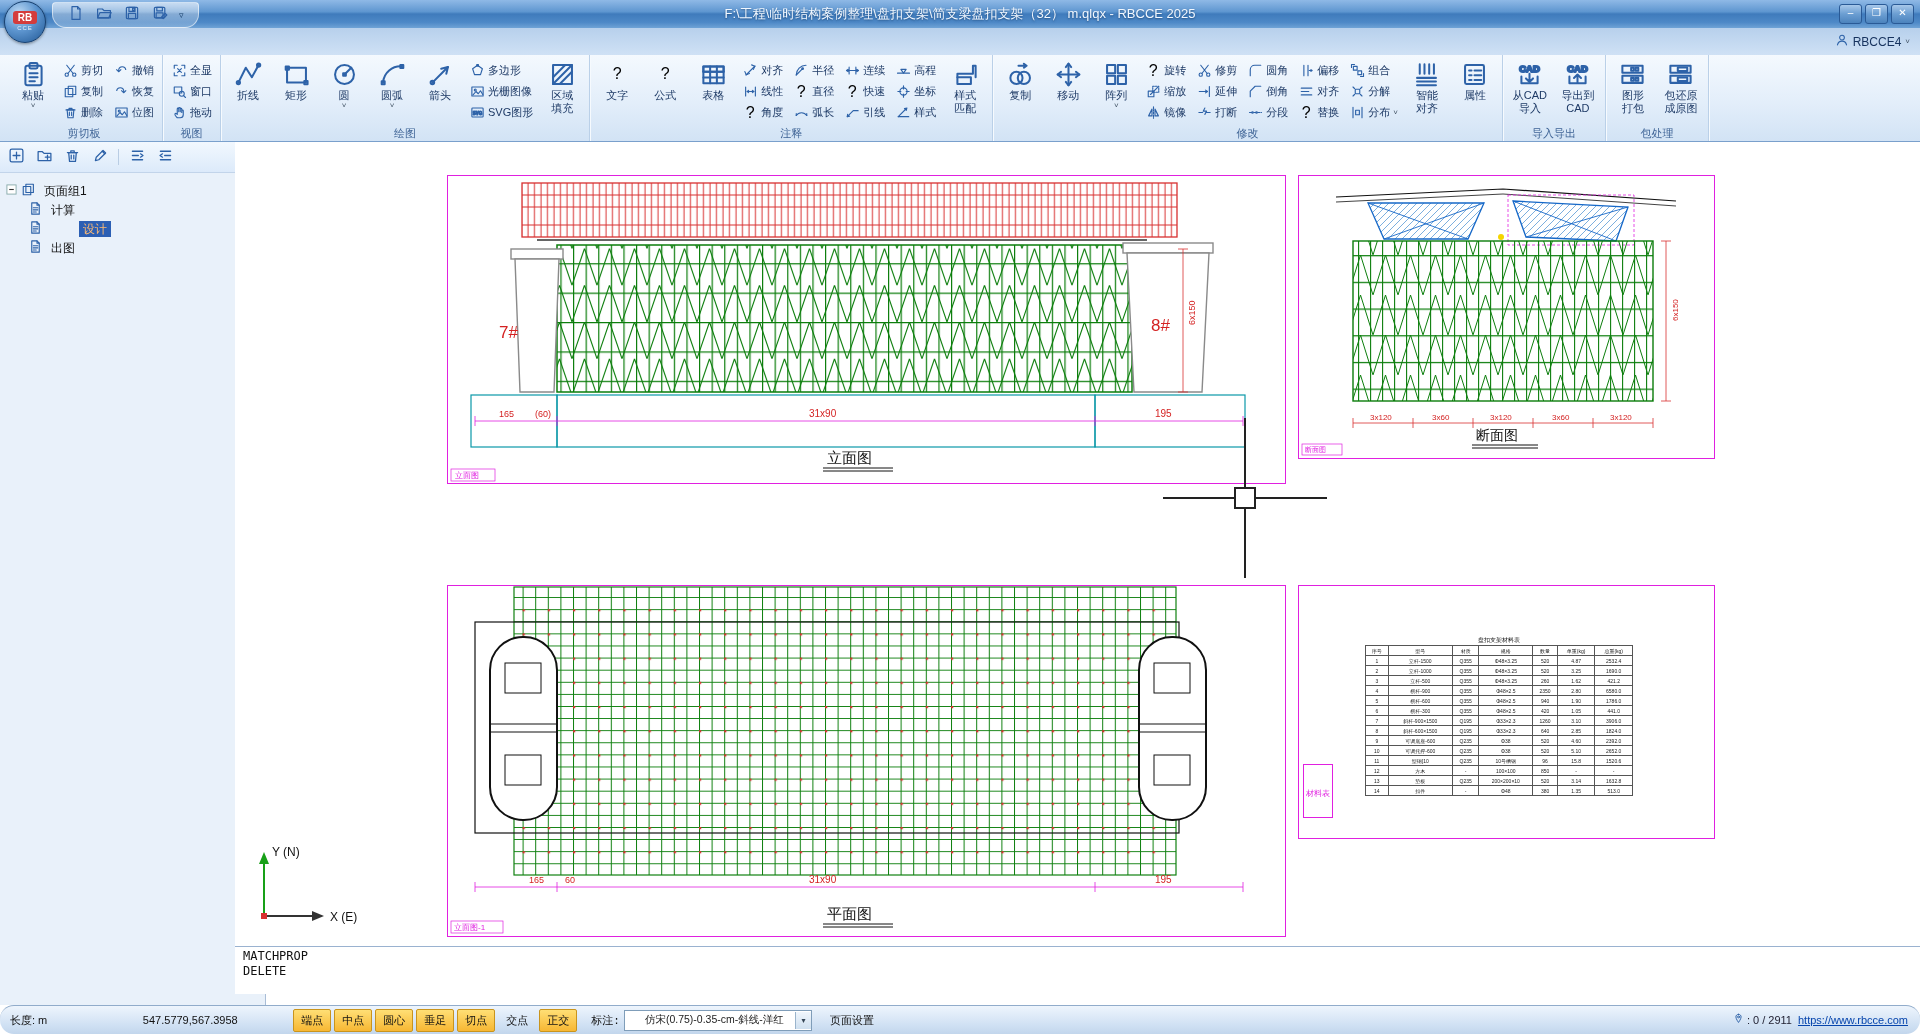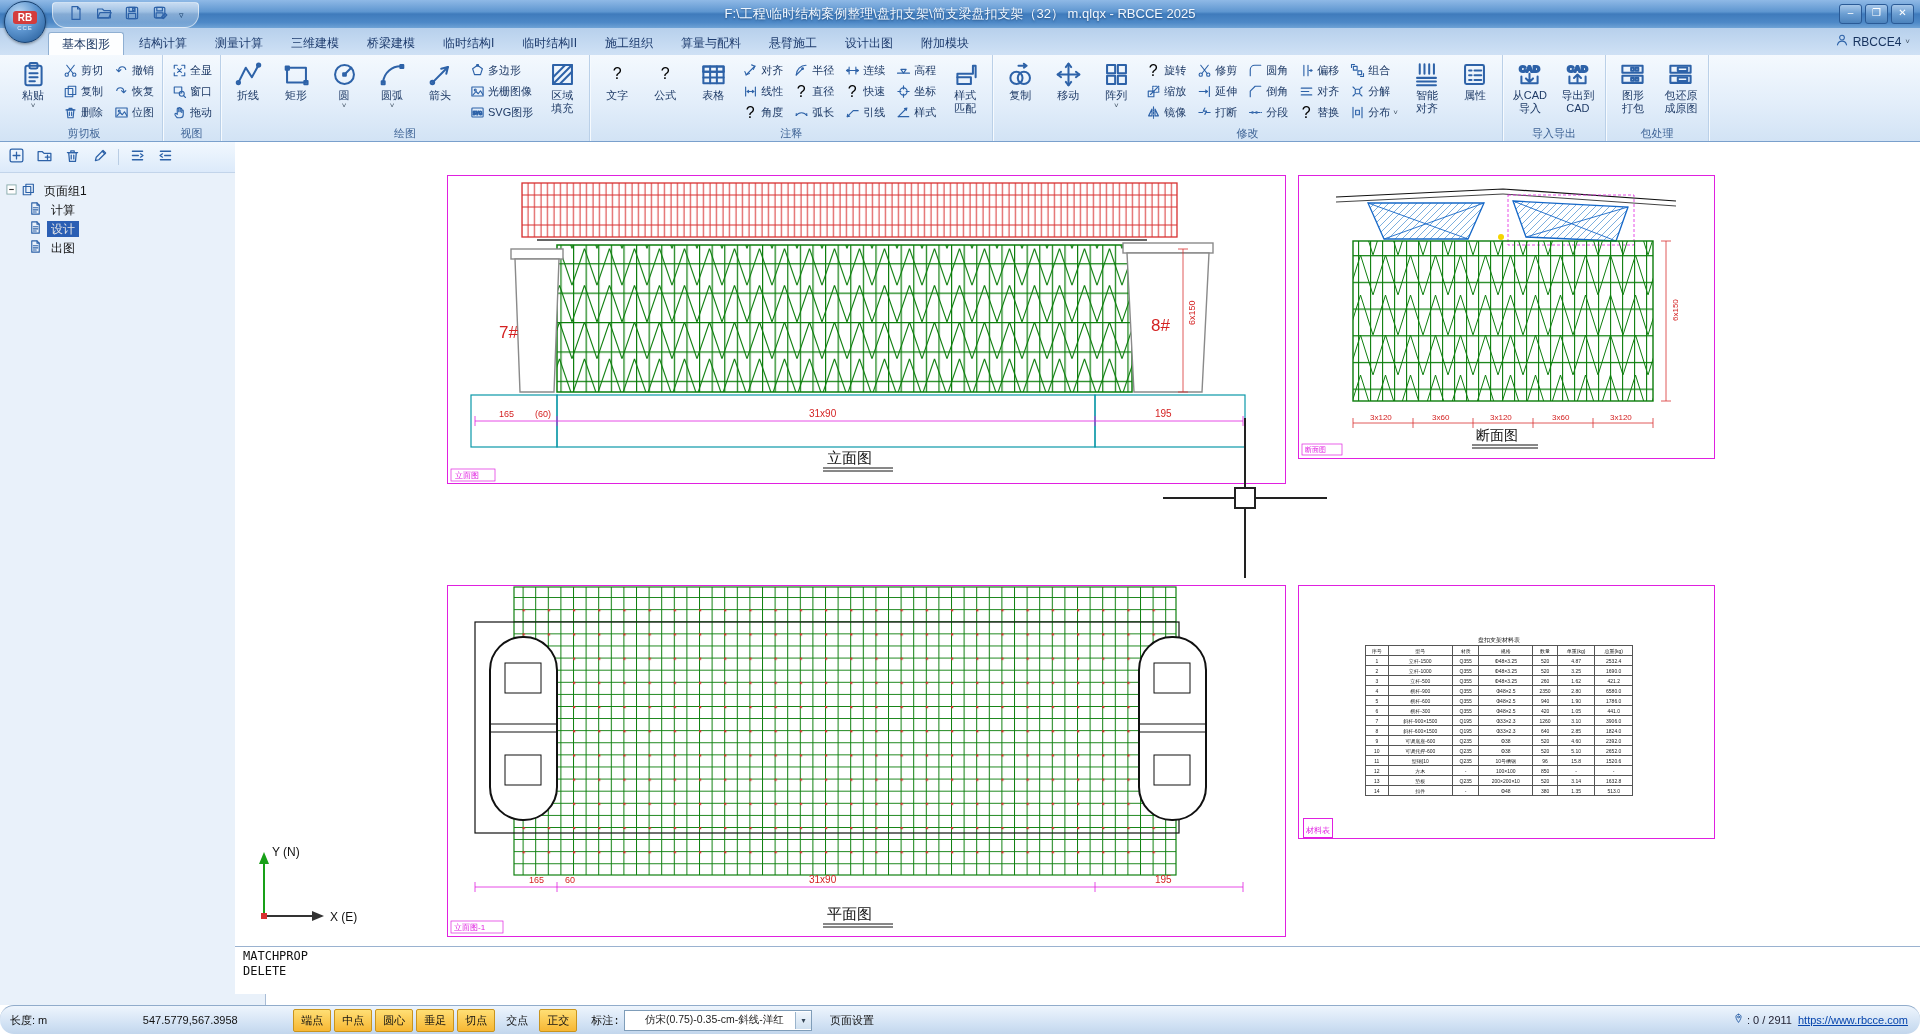--- a/index.html
+++ b/index.html
@@ -56,21 +56,21 @@
   #panel{position:absolute;left:0;top:142px;width:266px;height:863px;background:#e9f1fa;border-right:1px solid #a9bdd6;box-sizing:border-box;}
   #ptoolbar{height:26px;display:flex;align-items:center;gap:8px;padding:2px 6px;background:linear-gradient(180deg,#f2f8fe,#dcé);background:linear-gradient(180deg,#f2f8fe,#dceafa);border-bottom:1px solid #c2d4ea;}
   .ptb{width:20px;height:20px;display:inline-flex;align-items:center;justify-content:center;cursor:pointer;border-radius:2px;}
   .ptb svg{width:17px;height:17px;}
   .psep{width:1px;height:16px;background:#b9cde4;}
   #ptree{padding:8px 0 0 6px;font-size:12px;color:#111;}
   .trow{display:flex;align-items:center;gap:4px;height:19px;cursor:pointer;}
   .trow .tic svg{width:15px;height:15px;}
   .trow .exp svg{width:11px;height:11px;}
   .tlabel{padding:0 4px;line-height:16px;}
-  .trow.sel .tlabel{background:#2b5fb4;color:#e5e5e5;}
+  .trow.sel .tlabel{background:#2b5fb4;color:#fdba74;margin-left:32px;}
   
   #canvas{position:absolute;left:235px;top:142px;width:1685px;height:804px;background:#ffffff;overflow:hidden;}
   .vp{position:absolute;}
   .xh{position:absolute;background:#222;}
   #pickbox{position:absolute;width:18px;height:18px;border:2px solid #222;background:transparent;}
   
   #cmd{position:absolute;left:235px;top:946px;width:1685px;height:48px;background:#fff;border-top:1px solid #9ab2d0;
     font-family:"DejaVu Sans Mono","Liberation Mono",monospace;font-size:12px;color:#111;box-sizing:border-box;}
   #cmdhist{padding:2px 8px;height:38px;}
   #cmdhist div{line-height:15px;}
@@ -148,34 +148,20 @@
       <div class="wbtn">❐</div>
       <div class="wbtn">✕</div>
     </div>
   </div>
   <div id="logo">
     <span class="rb">RB</span>
     <span class="cce">CCE</span>
   </div>
 
   <div id="tabrow">
-    <div id="tabs">
-        <div class="tab active">基本图形</div>
-        <div class="tab">结构计算</div>
-        <div class="tab">测量计算</div>
-        <div class="tab">三维建模</div>
-        <div class="tab">桥梁建模</div>
-        <div class="tab">临时结构I</div>
-        <div class="tab">临时结构II</div>
-        <div class="tab">施工组织</div>
-        <div class="tab">算量与配料</div>
-        <div class="tab">悬臂施工</div>
-        <div class="tab">设计出图</div>
-        <div class="tab">附加模块</div>
-      </div>
     <div id="account">
       <span class="ric" id="userIcon"><svg class="icon-def" viewBox="0 0 20 20">
             <circle cx="10" cy="6.5" r="3.4"></circle>
             <path d="M3.5 17c1-4 4-5.4 6.5-5.4s5.5 1.4 6.5 5.4"></path>
           </svg></span>
       <span>RBCCE4</span>
       <span class="rdd">˅</span>
     </div>
   </div>
 
@@ -1112,21 +1098,21 @@
                 <td>扣件</td>
                 <td>-</td>
                 <td>Φ48</td>
                 <td>380</td>
                 <td>1.35</td>
                 <td>513.0</td>
               </tr>
             </tbody>
           </table>
       </div>
-      <div style="position:absolute;left:4px;bottom:0;border:0.7px solid #e020e0;padding:0 2px;">
+      <div style="position:absolute;left:4px;bottom:20px;border:0.7px solid #e020e0;padding:17px 2px;">
         <span style="font-size:8px;color:#e020e0">材料表</span>
       </div>
     </div>
 
     <svg style="position:absolute;left:13px;top:700px" width="130" height="90" viewBox="0 0 130 90">
       <path d="M16 74V18" stroke="#18a018" stroke-width="2"></path>
       <path d="M16 10l-5 12h10z" fill="#18a018"></path>
       <path d="M16 74h52" stroke="#333" stroke-width="2"></path>
       <path d="M76 74l-12-5v10z" fill="#333"></path>
       <rect x="13" y="71" width="6" height="6" fill="#d83030"></rect>

